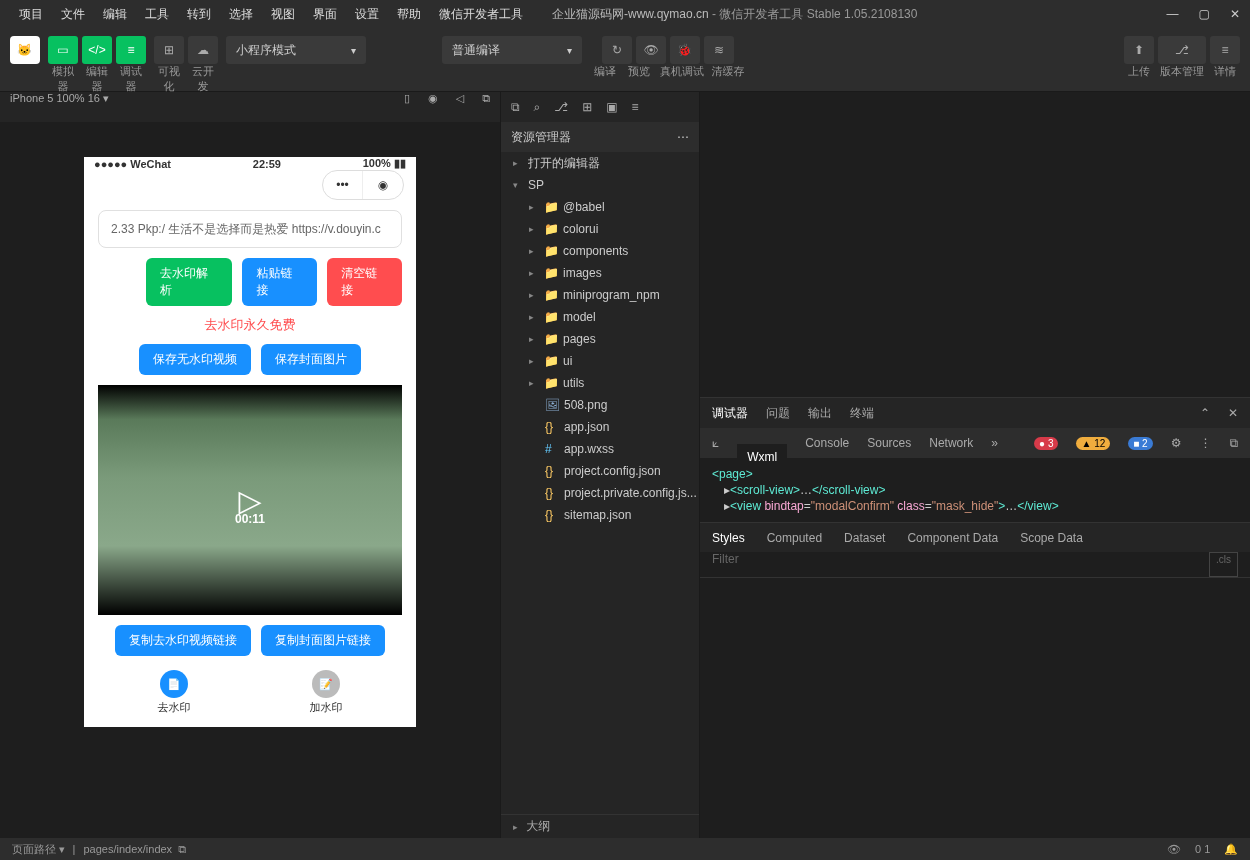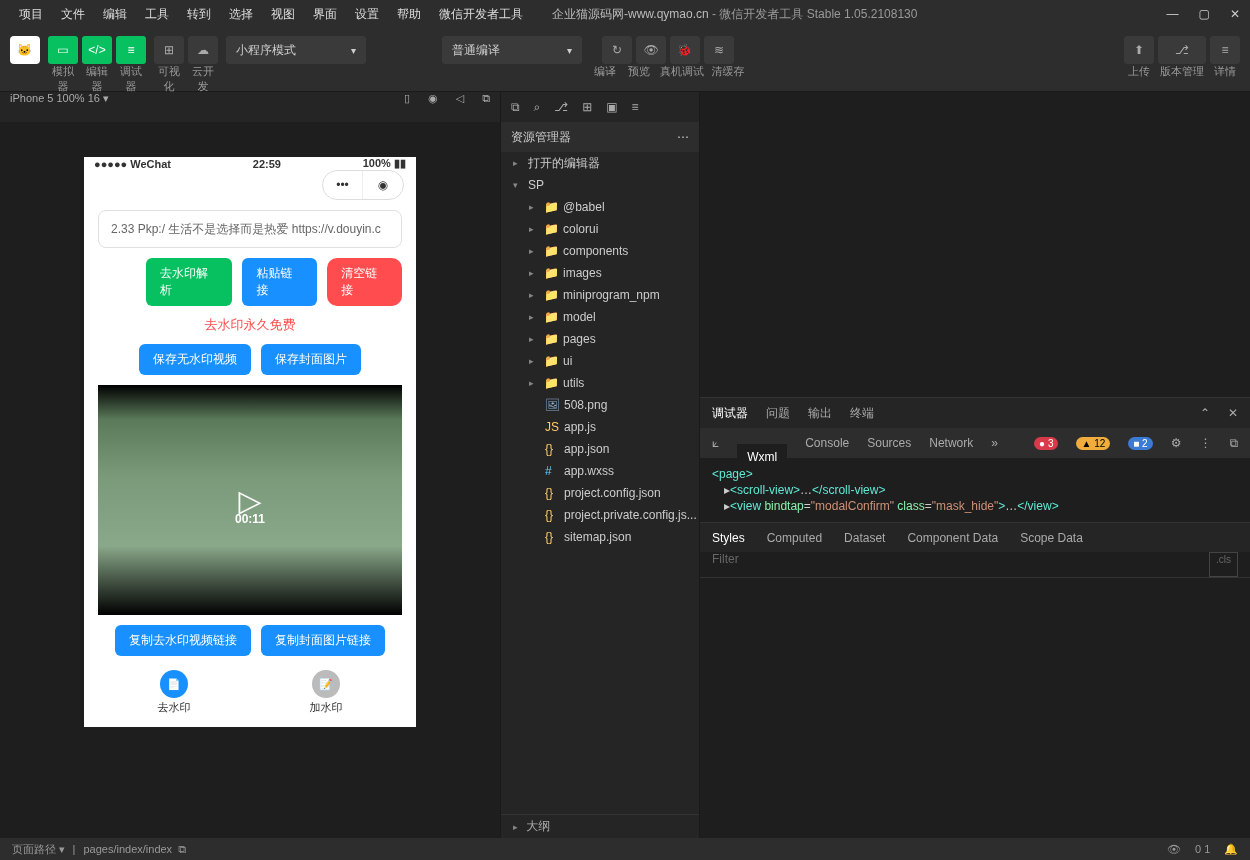--- a/index.html
+++ b/index.html
@@ -30,21 +30,21 @@
 .phone-nav { height: 44px; display: flex; align-items: center; justify-content: flex-end; padding: 0 12px; }
 .capsule { display: flex; border: 1px solid #ddd; border-radius: 20px; height: 30px; overflow: hidden; }
 .capsule div { width: 40px; display: flex; align-items: center; justify-content: center; }
 .capsule div:first-child { border-right: 1px solid #eee; }
 .phone-content { flex: 1; padding: 10px 14px; display: flex; flex-direction: column; align-items: center; gap: 10px; }
 .url-input { width: 100%; height: 38px; border: 1px solid #e0e0e0; border-radius: 8px; padding: 0 12px; display: flex; align-items: center; color: #666; font-size: 12px; overflow: hidden; white-space: nowrap; }
 .btn-row { display: flex; gap: 10px; }
 .pill-btn { padding: 7px 14px; border-radius: 6px; color: #fff; font-size: 12px; }
 .bg-green { background: #07c160; margin-left: 48px; }
 .bg-blue { background: #1890ff; }
-.bg-red { background: #ff4d4f; border-radius: 10px; }
+.bg-red { background: #ff4d4f; }
 .red-text { color: #ff4d4f; font-size: 13px; font-weight: 400; }
 .video-box { width: 100%; height: 230px; background: linear-gradient(180deg, #000 0%, #5a7a5a 15%, #7a9a7a 40%, #8aa88a 70%, #000 100%); position: relative; display: flex; align-items: center; justify-content: center; color: #fff; }
 .play-icon { position: absolute; font-size: 30px; }
 .video-time { position: absolute; top: 55%; font-weight: bold; }
 .tab-bar { display: flex; justify-content: space-around; padding: 4px 0; }
 .tab-item { display: flex; flex-direction: column; align-items: center; gap: 2px; font-size: 11px; color: #333; }
 .tab-icon { width: 28px; height: 28px; border-radius: 50%; background: #1890ff; color: #fff; display: flex; align-items: center; justify-content: center; }
 .explorer-pane { width: 200px; background: #252525; display: flex; flex-direction: column; border-left: 1px solid #1a1a1a; border-right: 1px solid #1a1a1a; }
 .explorer-toolbar { height: 30px; display: flex; align-items: center; gap: 14px; padding: 0 10px; color: #aaa; }
 .explorer-title { height: 30px; display: flex; align-items: center; justify-content: space-between; padding: 0 10px; color: #ccc; background: #2d2d2d; }
@@ -60,21 +60,21 @@
 .debugger { border-top: 1px solid #333; }
 .debug-tabs { height: 30px; display: flex; align-items: center; padding: 0 12px; gap: 18px; background: #252525; color: #aaa; }
 .debug-tabs .active { color: #fff; }
 .debug-toolbar { height: 30px; display: flex; align-items: center; padding: 0 12px; gap: 18px; background: #2d2d2d; color: #aaa; font-size: 12px; }
 .debug-toolbar .active-tab { background: #1e1e1e; padding: 6px 10px; color: #fff; margin-top: 28px; }
 .badge-red { background: #d73a49; color: #fff; border-radius: 8px; padding: 1px 5px; font-size: 10px; }
 .badge-yel { background: #f0ad3e; color: #000; border-radius: 8px; padding: 1px 5px; font-size: 10px; }
 .badge-blu { background: #3a7bd5; color: #fff; border-radius: 8px; padding: 1px 5px; font-size: 10px; }
 .wxml-body { padding: 8px 12px; font-family: monospace; font-size: 12px; line-height: 16px; }
 .tag { color: #5eead4; }
-.attr { color: #86efac; }
+.attr { color: #f9a8d4; }
 .str { color: #ce9178; }
 .styles-tabs { height: 30px; display: flex; align-items: center; gap: 22px; padding: 0 12px; background: #252525; border-top: 1px solid #333; color: #aaa; }
 .styles-tabs .active { color: #fff; }
 .filter-row { height: 26px; display: flex; padding: 0 12px; background: #1e1e1e; color: #666; border-bottom: 1px solid #333; }
 .filter-row .cls { margin-left: auto; border: 1px solid #444; padding: 1px 6px; font-size: 10px; }
 .outline { height: 24px; background: #252525; border-top: 1px solid #333; display: flex; align-items: center; padding: 0 12px; color: #aaa; }
 .statusbar { height: 22px; background: #2d2d2d; display: flex; align-items: center; padding: 0 12px; color: #999; font-size: 11px; }
 .statusbar .right { margin-left: auto; display: flex; gap: 14px; }
 </style>
 </head>
@@ -293,24 +293,20 @@
       <div class="tree-item l1">
           <span class="chev">▸</span>
           <span class="folder-icon">📁</span>
           <span>utils</span>
         </div>
       <div class="tree-item l2">
           <span class="file-icon" style="color:#8ac">🖼</span>
           <span>508.png</span>
         </div>
       <div class="tree-item l2">
-          <span class="file-icon" style="color:#fc6">JS</span>
-          <span>app.js</span>
-        </div>
-      <div class="tree-item l2">
           <span class="file-icon" style="color:#fc6">{}</span>
           <span>app.json</span>
         </div>
       <div class="tree-item l2">
           <span class="file-icon" style="color:#6cf">#</span>
           <span>app.wxss</span>
         </div>
       <div class="tree-item l2">
           <span class="file-icon" style="color:#fc6">{}</span>
           <span>project.config.json</span>

